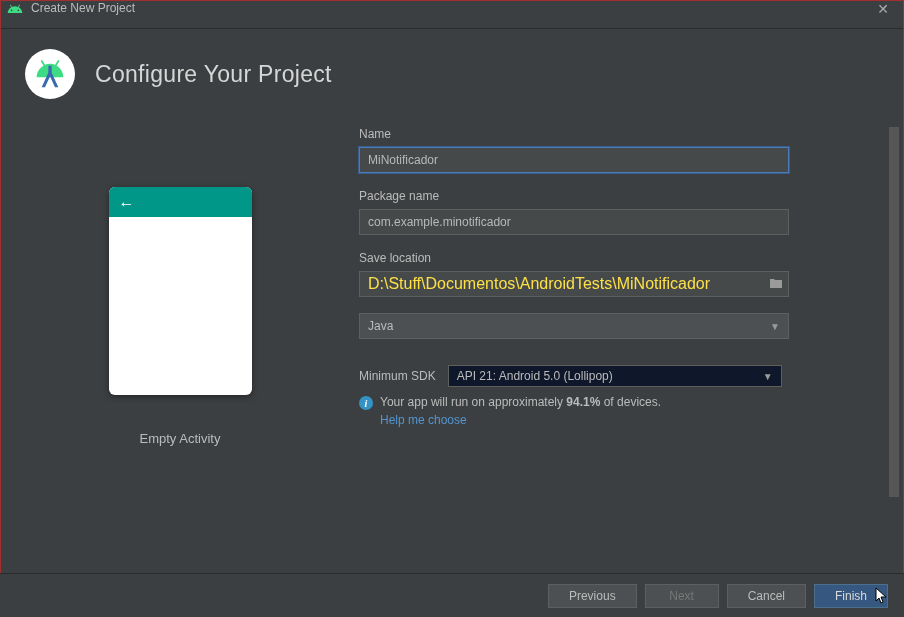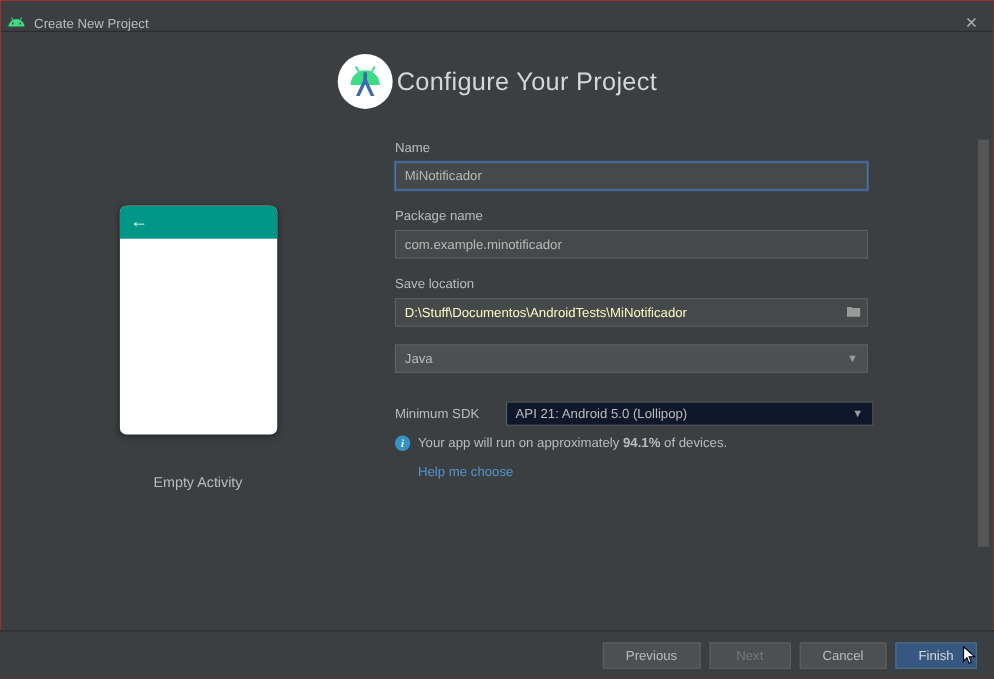--- a/index.html
+++ b/index.html
@@ -9,21 +9,21 @@
       color: #bbbbbb;
       width: 904px;
       height: 617px;
       overflow: hidden;
       border: 1px solid #a03030;
     }
     .titlebar {
       height: 28px;
       background: #3c3f41;
       display: flex;
-      align-items: flex-end;
+      align-items: flex-start;
       padding: 0 6px;
       border-bottom: 1px solid #2b2b2b;
     }
     .titlebar .android-icon {
       width: 16px; height: 16px;
       margin-right: 8px;
     }
     .titlebar .title-text {
       font-size: 12px;
       color: #bbbbbb;
@@ -33,22 +33,21 @@
       font-size: 14px;
       color: #aaaaaa;
       padding: 0 8px;
       cursor: pointer;
       font-family: Arial;
     }
     .header {
       display: flex;
       align-items: center;
       padding: 20px 24px 28px 24px;
-      gap: 4px;
-      justify-content: center;
+      gap: 20px;
     }
     .header-icon {
       width: 50px; height: 50px;
       border-radius: 50%;
       background: #fff;
       display: flex;
       align-items: center;
       justify-content: center;
       position: relative;
     }
@@ -123,22 +122,22 @@
     .input-with-icon {
       width: 430px;
       height: 26px;
       background: #45494a;
       border: 1px solid #5e6060;
       display: flex;
       align-items: center;
     }
     .input-with-icon .inner-val {
       flex: 1;
-      color: #fef9c3;
-      font-size: 12px;
+      color: #fde047;
+      font-size: 16px;
       padding: 0 8px;
     }
     .input-with-icon .folder-btn {
       width: 24px;
       text-align: center;
       color: #888;
       font-size: 13px;
     }
     .select-box {
       width: 430px;
@@ -149,21 +148,21 @@
       align-items: center;
       padding: 0 8px;
       color: #bbbbbb;
       font-size: 12px;
     }
     .select-box .sel-val { flex: 1; }
     .chev { color: #9a9a9a; font-size: 10px; }
     .sdk-row {
       display: flex;
       align-items: center;
-      gap: 24px;
+      gap: 12px;
       margin-top: 26px;
     }
     .sdk-select {
       width: 334px;
       height: 22px;
       background: #0f172a;
       border: 1px solid #5e6060;
       display: flex;
       align-items: center;
       padding: 0 8px;
@@ -194,21 +193,21 @@
       font-family: Georgia, serif;
       flex-shrink: 0;
       margin-top: 1px;
     }
     .info-text .pct { font-weight: bold; }
     .help-link {
       color: #5394cf;
       font-size: 12px;
       margin-left: 21px;
       display: inline-block;
-      margin-top: 12px;
+      margin-top: 2px;
       cursor: pointer;
     }
     .scrollbar-track {
       position: absolute;
       right: -12px;
       top: 0;
       width: 10px;
       height: 400px;
     }
     .scrollbar-thumb {

